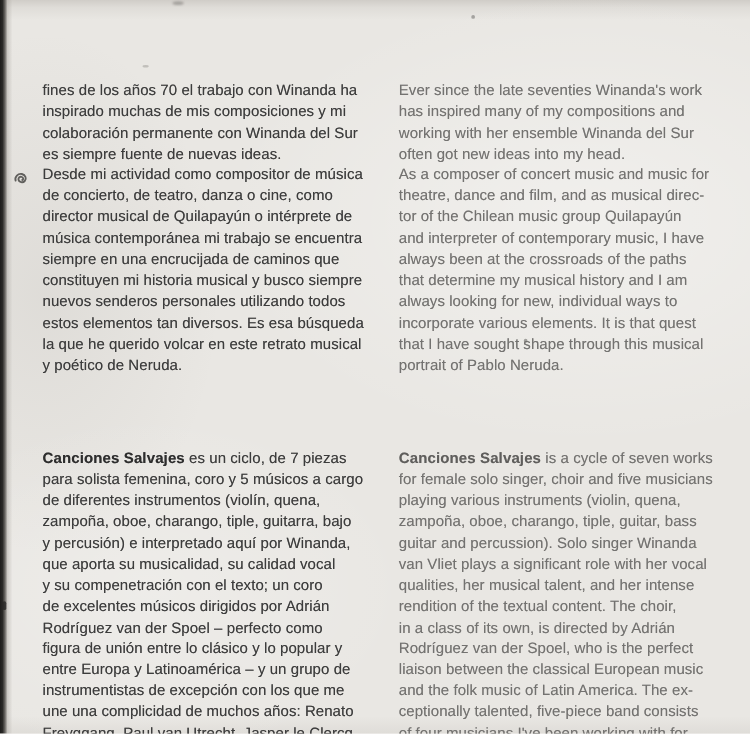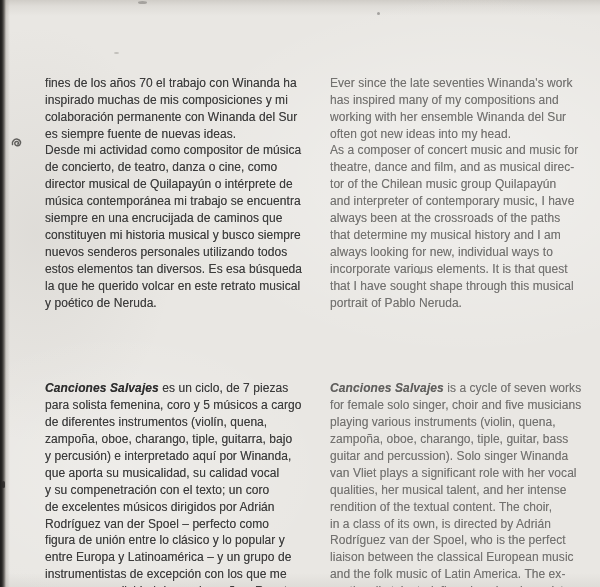--- a/index.html
+++ b/index.html
@@ -31,33 +31,33 @@
   }
   .column {
     position: absolute;
     top: 26px;
     width: 282px;
     white-space: pre;
     font-size: 12px;
     line-height: 16.9px;
     letter-spacing: 0.05px;
   }
-  .column p { margin: 15px; }
+  .column p { margin: 4px; }
   .column p + p { margin-top: 20px; }
   .col-left {
     left: 30px;
     color: #3c3c3c;
     text-shadow: 0 0 0.5px rgba(55,55,55,0.55);
   }
   .col-right {
     left: 315px;
     color: #737270;
     text-shadow: 0 0 0.5px rgba(115,114,112,0.5);
   }
-  .lead-bold { font-weight: bold; letter-spacing: 0.1px; font-style: italic; }
+  .lead-bold { font-weight: bold; letter-spacing: 0.1px; }
   .col-left .lead-bold { color: #2d2d2d; }
   .col-right .lead-bold { color: #5f5e5c; }
 
   
   .smudge {
     position: absolute;
     left: 10px; top: 135px;
     width: 15px; height: 16px;
   }
   .speck { position: absolute; border-radius: 50%; }

